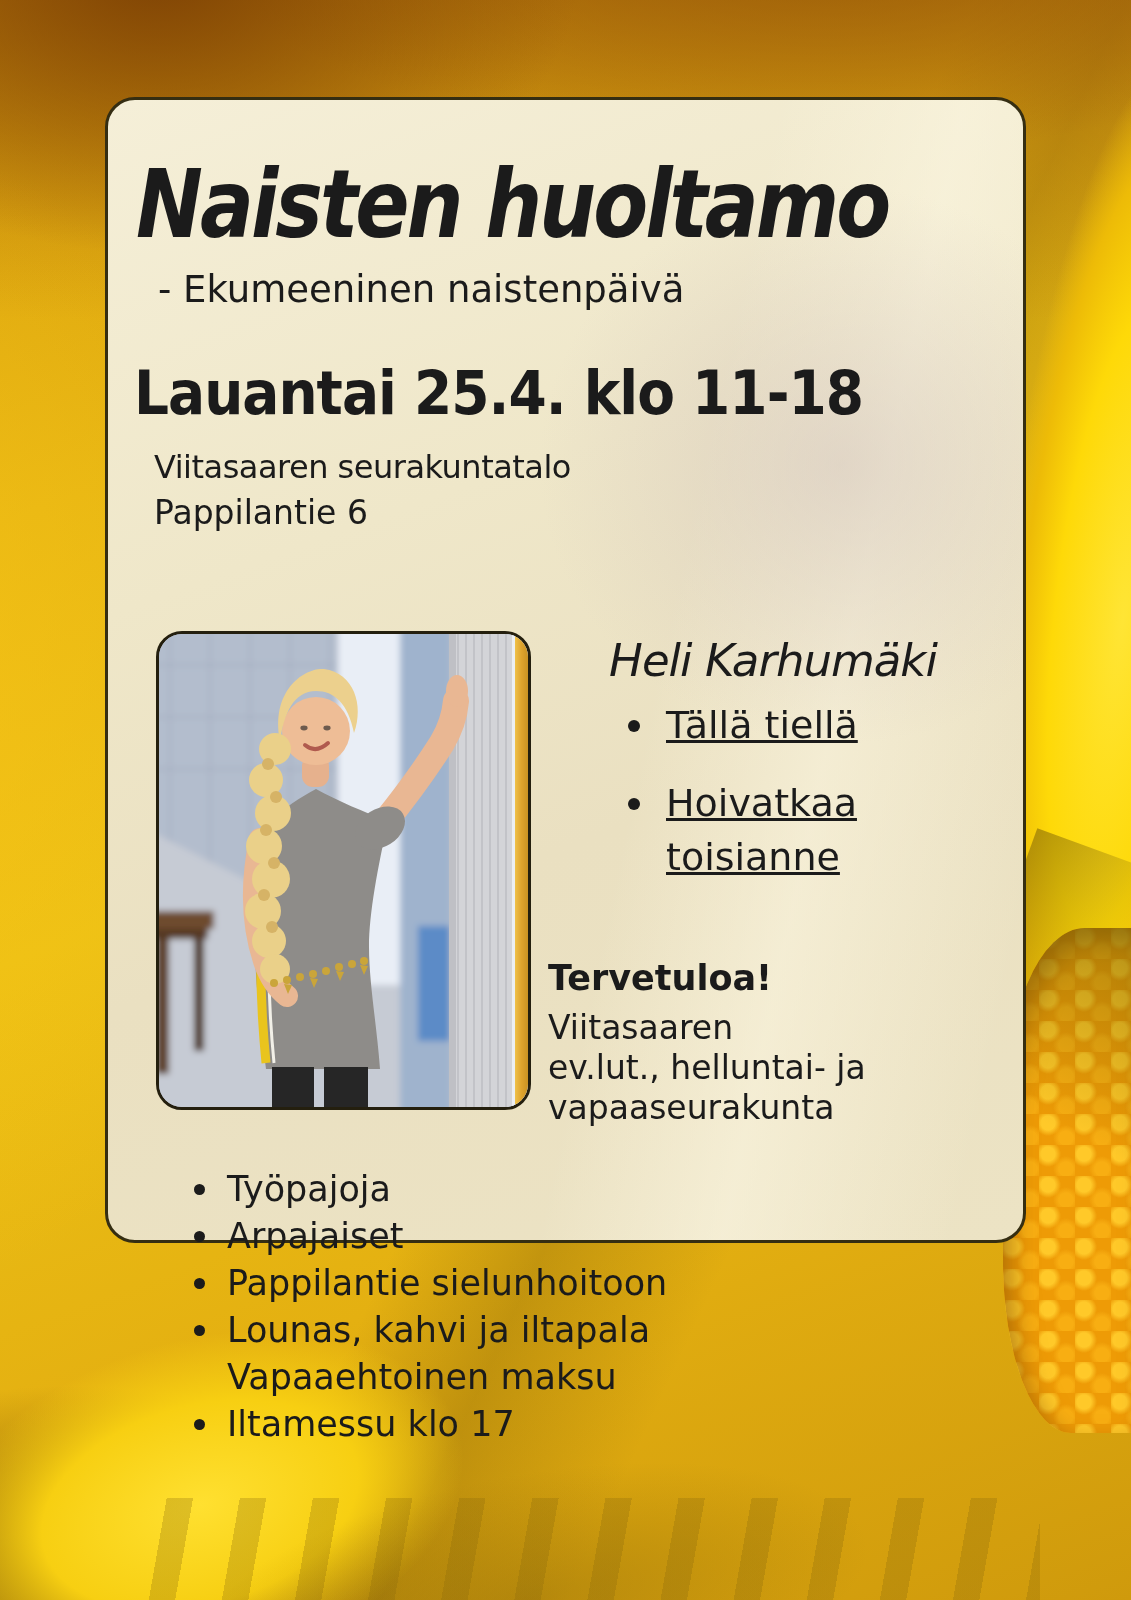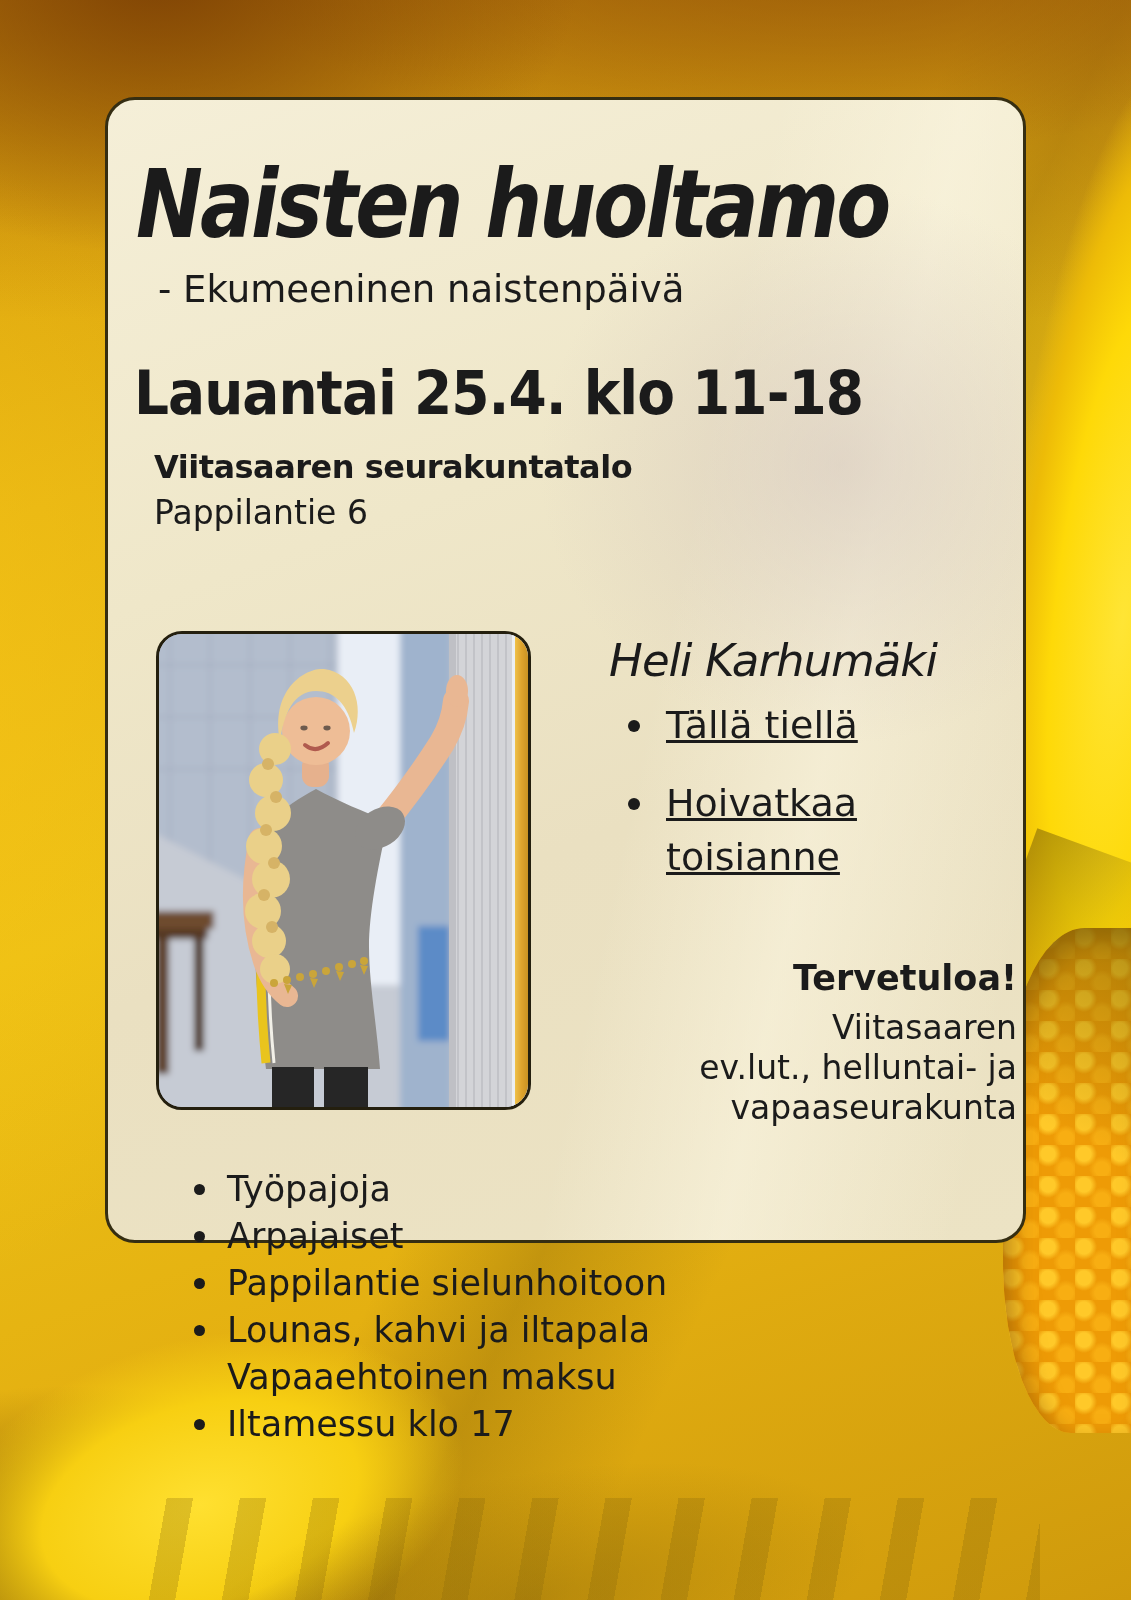--- a/index.html
+++ b/index.html
@@ -70,39 +70,39 @@
   .title{
     position:absolute;left:28px;top:50px;height:110px;
     font-size:80px;font-weight:800;font-style:italic;letter-spacing:-3px;
     transform:scale(1,1.18);transform-origin:left top;white-space:nowrap;
   }
   .subtitle{position:absolute;left:50px;top:168px;font-size:37px;white-space:nowrap;}
   .datetime{
     position:absolute;left:26px;top:258px;font-size:55px;font-weight:800;
     letter-spacing:-1px;white-space:nowrap;transform:scale(1,1.1);transform-origin:left top;
   }
-  .venue{position:absolute;left:46px;top:348px;font-size:32px;font-weight:700;letter-spacing:-.5px;white-space:nowrap;}
+  .venue{position:absolute;left:46px;top:348px;font-size:32px;font-weight:400;letter-spacing:-.5px;white-space:nowrap;}
   .address{position:absolute;left:46px;top:393px;font-size:33px;white-space:nowrap;}
   
   .photo{
     position:absolute;left:48px;top:531px;width:375px;height:479px;
     border:3px solid #241f0e;border-radius:26px;overflow:hidden;box-sizing:border-box;
     background:#b3bdcd;
   }
   .photo svg{display:block;margin:-3px 0 0 -3px;}
   
   .speaker-name{
     position:absolute;left:440px;top:534px;width:450px;text-align:center;
     font-size:45px;font-weight:400;font-style:italic;letter-spacing:-1px;white-space:nowrap;
   }
   .topics{position:absolute;left:520px;top:598px;margin:0;padding:0;list-style:none;text-decoration:underline;}
   .topics li{display:flex;align-items:flex-start;margin-bottom:24px;font-size:38px;line-height:54px;}
   .topics .dot{flex:0 0 12px;width:12px;height:12px;border-radius:50%;background:#1b1b1b;margin:22px 26px 0 0;}
   .topics .t-text{max-width:225px;}
-  .welcome{position:absolute;left:459px;top:858px;width:450px;text-align:right;}
+  .welcome{position:absolute;left:440px;top:858px;width:450px;text-align:left;}
   .welcome-heading{font-size:35px;font-weight:800;margin-bottom:10px;}
   .welcome-line{font-size:33px;line-height:40px;}
   
   .activities{position:absolute;left:78px;top:1058px;margin:8px;padding:0;list-style:none;}
   .activities li{display:flex;align-items:center;font-size:35px;line-height:47px;white-space:nowrap;}
   .activities .dot{flex:0 0 11px;width:11px;height:11px;border-radius:50%;background:#1b1b1b;margin:0 22px 0 0;}
   .activities li.continuation .dot{visibility:hidden;}
 </style>
 </head>
 <body>

